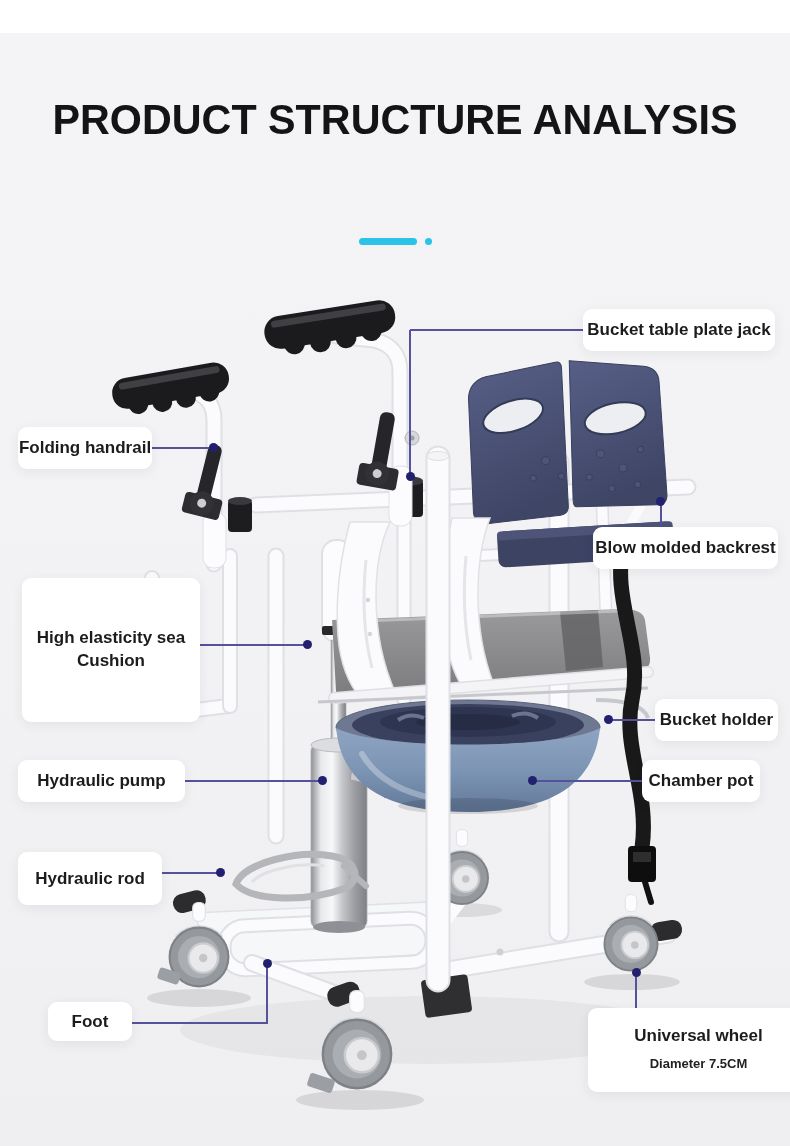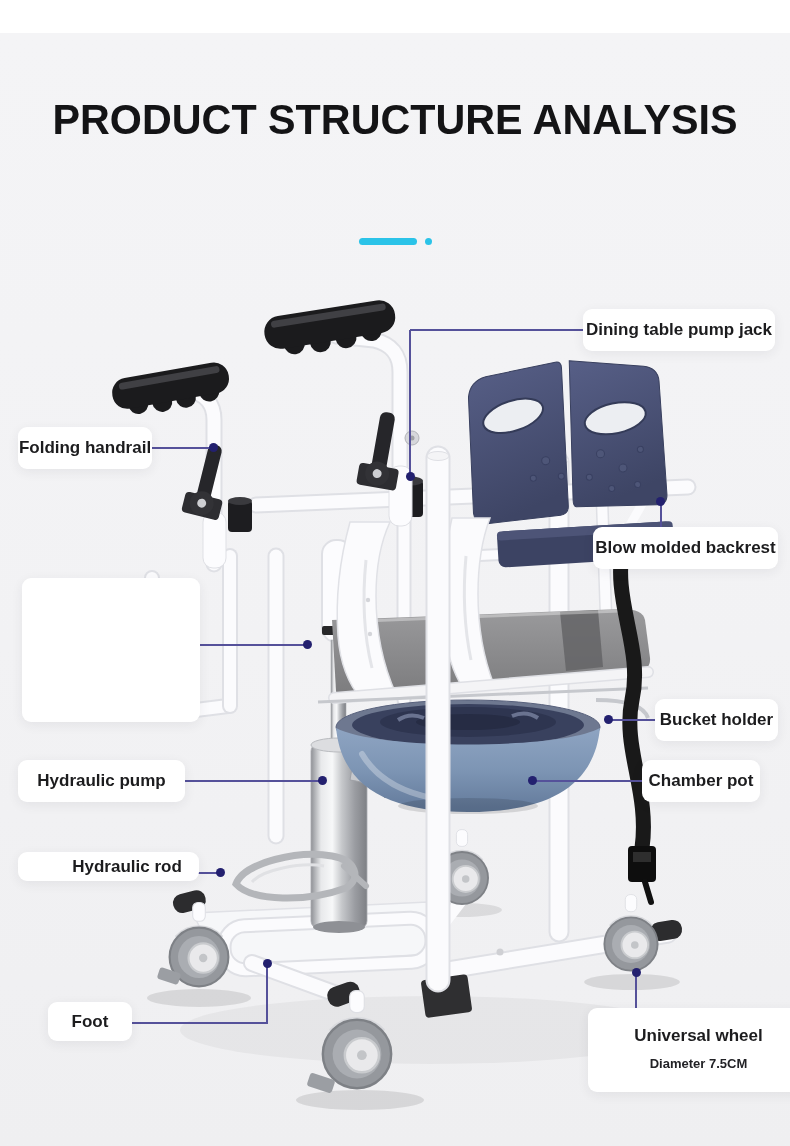--- a/index.html
+++ b/index.html
@@ -273,50 +273,51 @@
     </g>
     <circle cx="412" cy="438" r="7" fill="#d6d7db" stroke="#b2b3b8"></circle>
         <circle cx="412" cy="438" r="2.5" fill="#9fa0a5"></circle>
   </g>
 </svg>
 </div>
 
 <div class="hline" style="left:410px;top:329px;width:173px;"></div>
 <div class="vline" style="left:409px;top:330px;height:143px;"></div>
 <div class="dot" style="left:406px;top:472px;"></div>
-<div class="label-box" style="left:583px;top:309px;width:192px;height:42px;">Dining table pump jack</div>
+<div class="label-box" style="left:583px;top:309px;width:192px;height:42px;">Bucket table plate jack</div>
 
 <div class="hline" style="left:152px;top:447px;width:58px;"></div>
 <div class="dot" style="left:209px;top:443px;"></div>
 <div class="label-box" style="left:18px;top:427px;width:134px;height:42px;text-align:center;">Folding handrail</div>
 
 <div class="vline" style="left:660px;top:505px;height:22px;"></div>
 <div class="dot" style="left:656px;top:497px;"></div>
 <div class="label-box" style="left:593px;top:527px;width:185px;height:42px;">Blow molded backrest</div>
 
 <div class="hline" style="left:188px;top:644px;width:116px;"></div>
 <div class="dot" style="left:303px;top:640px;"></div>
 <div class="label-box multi" style="left:22px;top:578px;width:166px;height:136px;padding:4px 6px;">
+  <div class="box-title">High elasticity sea Cushion</div>
 </div>
 
 <div class="hline" style="left:611px;top:719px;width:44px;"></div>
 <div class="dot" style="left:604px;top:715px;"></div>
 <div class="label-box" style="left:655px;top:699px;width:123px;height:42px;">Bucket holder</div>
 
 <div class="hline" style="left:535px;top:780px;width:107px;"></div>
 <div class="dot" style="left:528px;top:776px;"></div>
 <div class="label-box" style="left:642px;top:760px;width:118px;height:42px;">Chamber pot</div>
 
 <div class="hline" style="left:185px;top:780px;width:134px;"></div>
 <div class="dot" style="left:318px;top:776px;"></div>
 <div class="label-box" style="left:18px;top:760px;width:167px;height:42px;">Hydraulic pump</div>
 
 <div class="hline" style="left:162px;top:872px;width:55px;"></div>
 <div class="dot" style="left:216px;top:868px;"></div>
-<div class="label-box" style="left:18px;top:852px;width:144px;height:29px;padding-left:37px;">Hydraulic rod</div>
+<div class="label-box" style="left:18px;top:852px;width:144px;height:53px;">Hydraulic rod</div>
 
 <div class="hline" style="left:132px;top:1022px;width:136px;"></div>
 <div class="vline" style="left:266px;top:966px;height:58px;"></div>
 <div class="dot" style="left:263px;top:959px;"></div>
 <div class="label-box" style="left:48px;top:1002px;width:84px;height:39px;">Foot</div>
 
 <div class="vline" style="left:635px;top:976px;height:32px;"></div>
 <div class="dot" style="left:632px;top:968px;"></div>
 <div class="label-box multi small-gap" style="left:588px;top:1008px;width:221px;height:84px;">
   <div class="box-title">Universal wheel</div>

